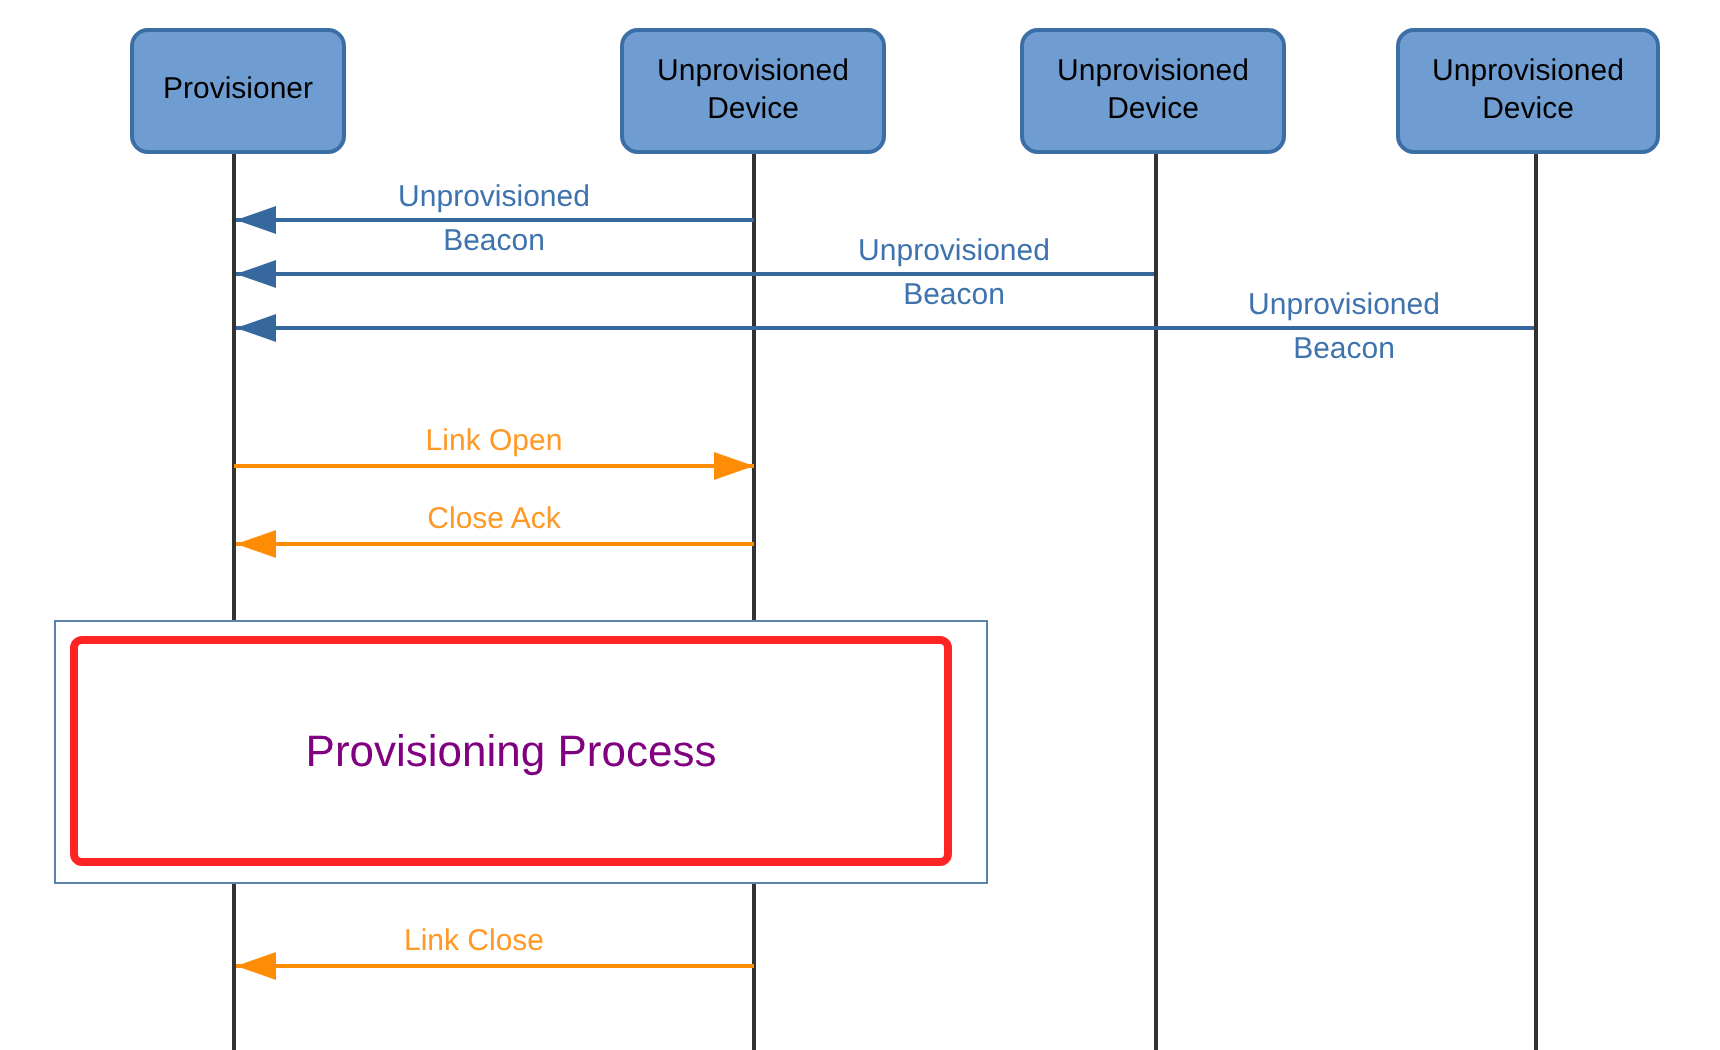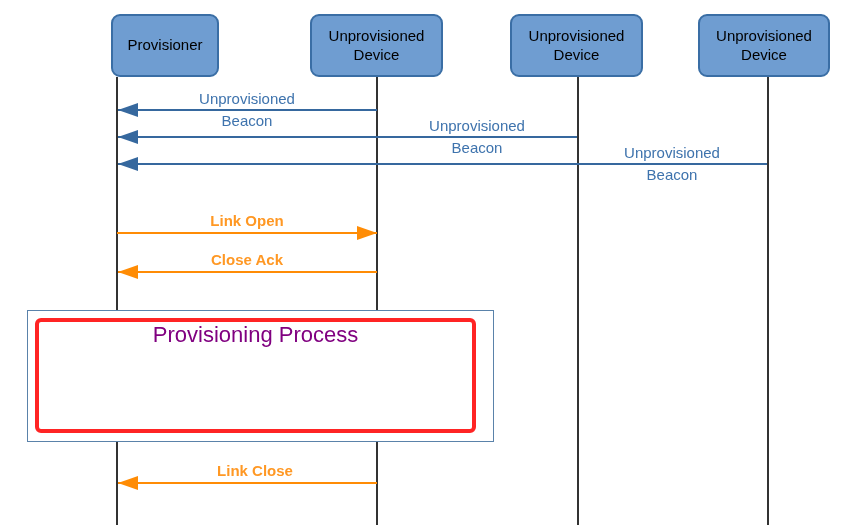--- a/index.html
+++ b/index.html
@@ -56,53 +56,53 @@
     border-bottom:7px solid transparent;
   }
   .arrow-right.orange{border-left:20px solid var(--orange-line);}
   .msg-label{
     position:absolute;
     transform:translateX(-50%);
     white-space:nowrap;
     font-size:15px;line-height:1.1;
   }
   .msg-label.blue{color:var(--blue-text);}
-  .msg-label.orange{color:var(--orange-text);font-weight:bold;}
+  .msg-label.orange{color:var(--orange-text);}
   .process-frame{
     position:absolute;
     left:27px;top:310px;width:467px;height:132px;
     background:#ffffff;
     border:1px solid var(--frame-border);
     box-sizing:border-box;
   }
   .process-box{
     position:absolute;
     left:35px;top:318px;width:441px;height:115px;
     border:4px solid var(--red-border);
     border-radius:6px;
     box-sizing:border-box;
     background:#ffffff;
-    display:flex;align-items:flex-start;justify-content:center;
+    display:flex;align-items:center;justify-content:center;
   }
   .process-label{
     font-size:22px;
     color:var(--purple-text);
   }
 </style>
 </head>
 <body>
 
 <div class="canvas">
 
   <div class="lifeline" style="left:116px;"></div>
   <div class="lifeline" style="left:376px;"></div>
   <div class="lifeline" style="left:577px;"></div>
   <div class="lifeline" style="left:767px;"></div>
 
-  <div class="actor" style="left:65px;width:108px;margin-left:46px;">
+  <div class="actor" style="left:65px;width:108px;">
     <span>Provisioner</span>
   </div>
   <div class="actor" style="left:310px;width:133px;">
     <span>Unprovisioned Device</span>
   </div>
   <div class="actor" style="left:510px;width:133px;">
     <span>Unprovisioned Device</span>
   </div>
   <div class="actor" style="left:698px;width:132px;">
     <span>Unprovisioned Device</span>
@@ -131,15 +131,15 @@
   <div class="arrow-left orange" style="left:118px;top:265px;"></div>
   <span class="msg-label orange" style="left:247px;top:252px;">Close Ack</span>
 
   <div class="process-frame"></div>
   <div class="process-box">
     <span class="process-label">Provisioning Process</span>
   </div>
 
   <div class="msg-line orange" style="left:118px;top:482px;width:259px;"></div>
   <div class="arrow-left orange" style="left:118px;top:476px;"></div>
-  <span class="msg-label orange" style="left:255px;top:463px;">Link Close</span>
+  <span class="msg-label orange" style="left:237px;top:463px;">Link Close</span>
 
 </div>
 
 </body></html>

